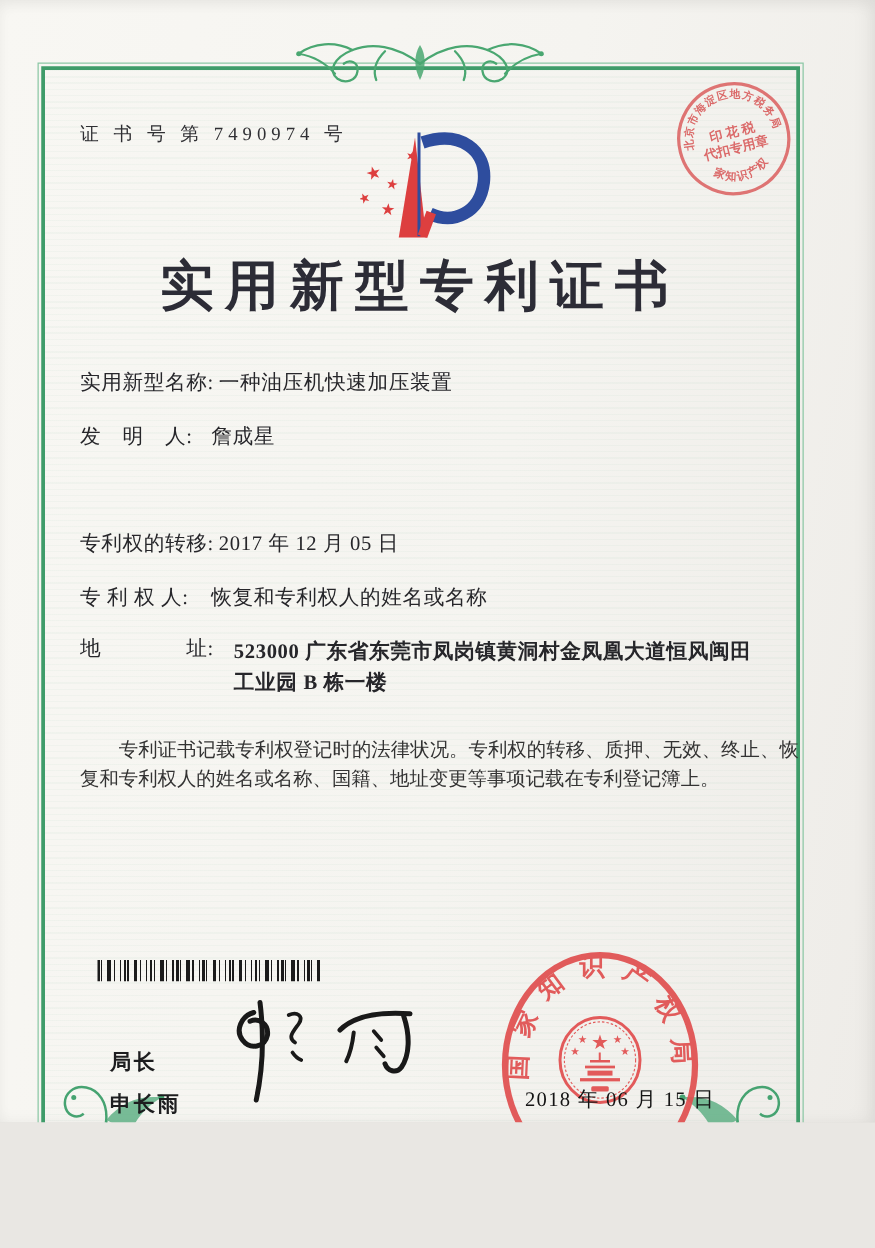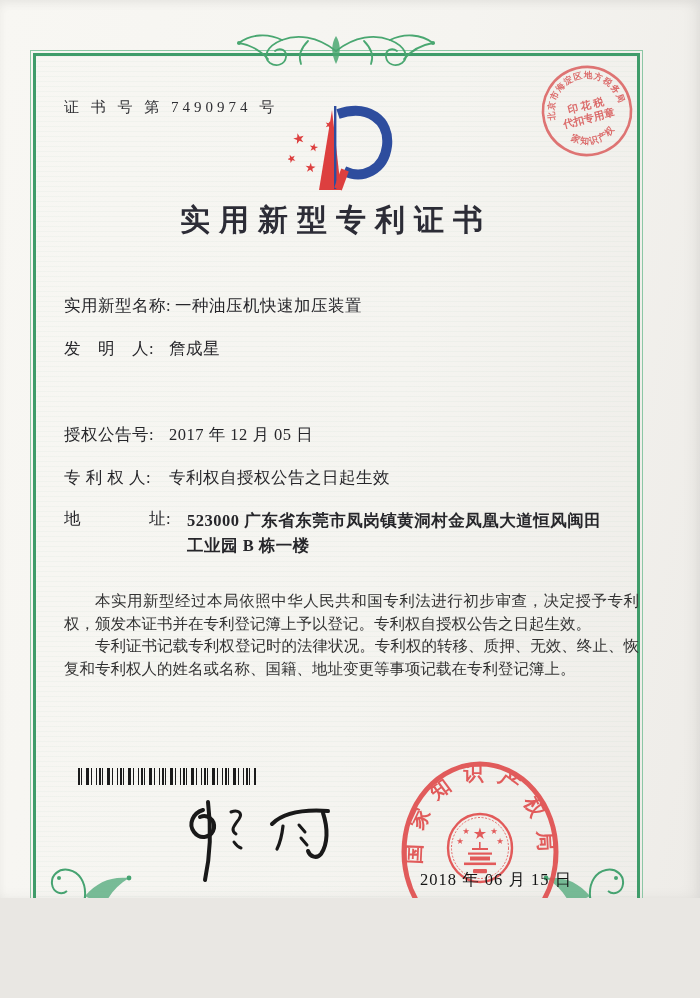--- a/index.html
+++ b/index.html
@@ -11,21 +11,21 @@
   }
   
   .frame-outer{position:absolute;left:30px;top:50px;width:611px;height:896px;
     border:1px solid #8cc7a5;}
   .frame-inner{position:absolute;left:2px;top:2px;right:2px;bottom:2px;
     border:3px solid #3f9c6a;
     background:repeating-linear-gradient(0deg,rgba(105,175,140,.05) 0 1px,rgba(0,0,0,0) 1px 5px);}
   
   .cert-no{position:absolute;left:64px;top:98px;font-size:15px;letter-spacing:4px;color:#2f2f33;white-space:nowrap;}
   .title{position:absolute;left:96px;top:200px;width:480px;text-align:center;
-    font-size:30px;font-weight:700;letter-spacing:9px;color:#2c2c36;white-space:nowrap;}
+    font-size:43px;font-weight:700;letter-spacing:9px;color:#2c2c36;white-space:nowrap;}
   .frow{position:absolute;left:64px;font-size:16.5px;color:#26262a;letter-spacing:.5px;white-space:nowrap;}
   .flabel{display:inline-block;min-width:101px;}
   .fvalue{margin-left:4px;}
   .addr-val{display:inline-block;vertical-align:top;margin-left:16px;line-height:25px;white-space:normal;width:480px;font-weight:bold;}
   .grant2{position:absolute;left:321px;top:0;white-space:nowrap;}
   .paras{position:absolute;left:64px;top:590px;width:575px;font-size:15.5px;line-height:22.5px;
     color:#333;text-align:justify;}
   .paras p{margin:0;text-indent:2em;}
   .barcode{position:absolute;left:78px;top:768px;width:178px;height:17px;
     background:
@@ -113,36 +113,39 @@
 
   <div class="title">实用新型专利证书</div>
 
   <div class="frow" style="top:338px">
     <span class="flabel">发　明　人:</span><span class="fvalue">詹成星</span>
   </div>
   <div class="frow" style="top:295px">
     <span class="flabel">实用新型名称:</span><span class="fvalue">一种油压机快速加压装置</span>
   </div>
   <div class="frow" style="top:424px">
-    <span class="flabel">授权公告号:</span><span class="fvalue">2017 年 12 月 05 日</span>
+    <span class="flabel">专利权的转移:</span><span class="fvalue">2017 年 12 月 05 日</span>
   </div>
   <div class="frow" style="top:467px">
-    <span class="flabel">专 利 权 人:</span><span class="fvalue">专利权自授权公告之日起生效</span>
+    <span class="flabel">专 利 权 人:</span><span class="fvalue">恢复和专利权人的姓名或名称</span>
   </div>
   <div class="frow" style="top:508px">
     <span class="flabel">地　　　　址:</span><span class="addr-val"><span>523000 广东省东莞市凤岗镇黄洞村金凤凰大道恒风闽田</span><br><span>工业园 B 栋一楼</span></span>
   </div>
 
   <div class="paras">
-    <p>本实用新型经过本局依照中华人民共和国专利法进行初步审查，决定授予专利权，颁发本证书并在专利登记簿上予以登记。专利权自授权公告之日起生效。</p>
     <p>专利证书记载专利权登记时的法律状况。专利权的转移、质押、无效、终止、恢复和专利权人的姓名或名称、国籍、地址变更等事项记载在专利登记簿上。</p>
   </div>
 
   <div class="barcode"></div>
 
+  <div class="signer">
+    <div>局长</div>
+    <div>申长雨</div>
+  </div>
 
   <svg class="sig-svg" width="195" height="98" viewBox="160 792 195 98">
     <g stroke="#191919" stroke-width="4" fill="none" stroke-linecap="round" stroke-linejoin="round">
       <path d="M203,810 C193,813 188,824 194,832 C200,840 212,838 214,828 C215,819 207,814 200,817"></path>
       <path d="M208,802 C211,826 211,852 205,880"></path>
       <path d="M231,812 C238,809 243,813 239,819 C234,826 230,830 236,834" stroke-width="3"></path>
       <path d="M234,842 C236,845 238,847 241,848" stroke-width="3"></path>
       <path d="M272,824 C282,814 300,809 328,811"></path>
       <path d="M283,826 C282,835 280,843 277,849" stroke-width="3.2"></path>
       <path d="M323,813 C328,828 328,844 321,854 C317,859 310,857 308,851"></path>

